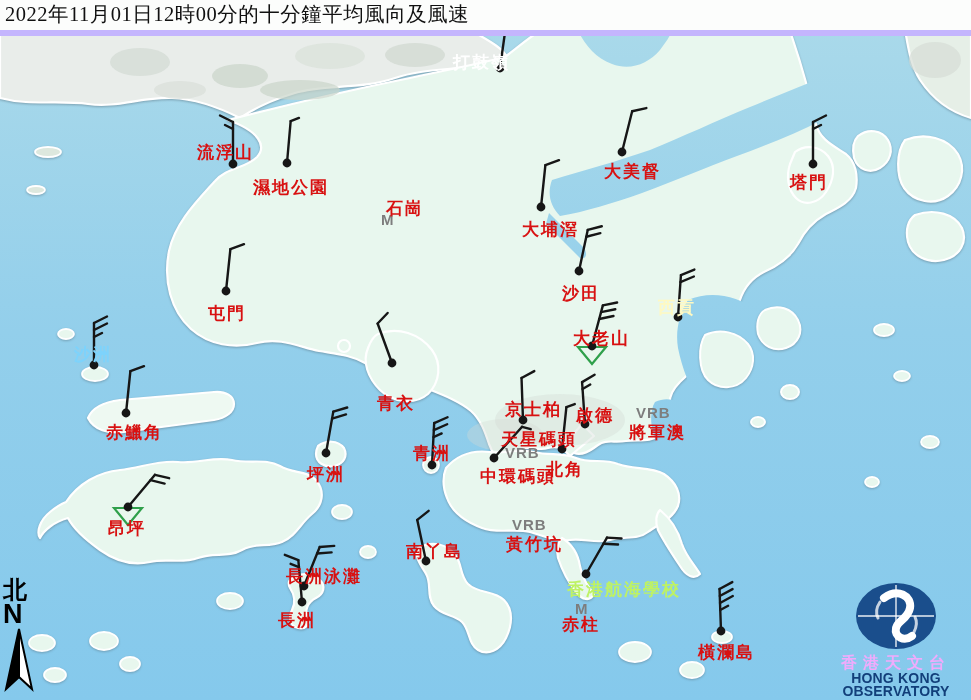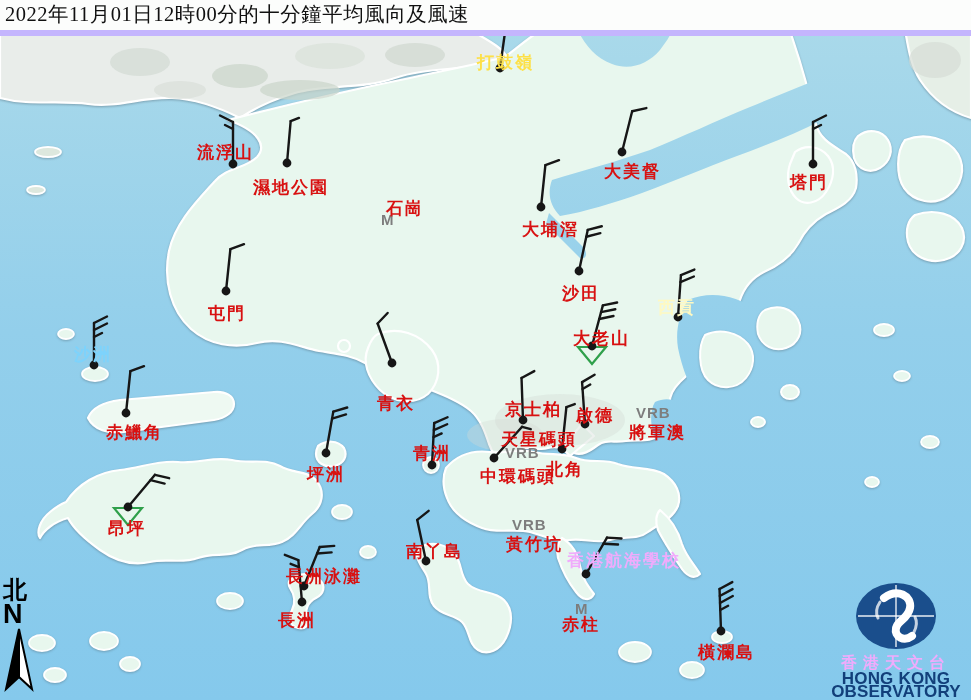--- a/index.html
+++ b/index.html
@@ -14,21 +14,21 @@
   .station-label{position:absolute;font-size:17px;font-weight:bold;letter-spacing:2px;
                  white-space:nowrap;z-index:5;}
   .map-ann{position:absolute;font-family:"Liberation Sans","DejaVu Sans",sans-serif;
            font-weight:bold;font-size:15px;letter-spacing:1px;z-index:4;}
   .compass{position:absolute;left:3px;top:578px;z-index:6;color:#000;}
   .compass .cn{font-size:24px;font-weight:bold;line-height:24px;}
   .compass .n{font-family:"Liberation Sans",sans-serif;font-size:27px;font-weight:900;line-height:25px;}
   .logo{position:absolute;right:5px;bottom:2px;width:140px;text-align:center;z-index:6;}
   .logo .cn{font-family:"Liberation Sans","DejaVu Sans",sans-serif;font-size:16px;font-weight:bold;
             letter-spacing:6px;line-height:18px;}
-  .logo .en{font-family:"Liberation Sans","DejaVu Sans",sans-serif;font-size:17px;font-weight:bold;
+  .logo .en{font-family:"Liberation Sans","DejaVu Sans",sans-serif;font-size:14px;font-weight:bold;
             letter-spacing:0.2px;line-height:13px;text-align:center;}
 </style>
 </head>
 <body>
 
 <div class="screen">
 
   <svg class="map-svg" width="971" height="700">
     <defs>
       <linearGradient id="seaGrad" gradientUnits="userSpaceOnUse" x1="0" y1="30" x2="0" y2="700">
@@ -319,21 +319,21 @@
         </g>
         <circle r="4.4" fill="#161616"></circle>
       </g>
     </svg>
 
   <div class="labels-layer" id="labels-layer">
       <div class="station-label" style="left: 197px; top: 141px; color: rgb(216, 17, 17);">流浮山</div>
       <div class="station-label" style="left: 253px; top: 176px; color: rgb(216, 17, 17);">濕地公園</div>
       <div class="station-label" style="left: 386px; top: 197px; color: rgb(216, 17, 17);">石崗</div>
       <div class="map-ann" style="left: 381px; top: 211px; color: rgb(125, 125, 125);">M</div>
-      <div class="station-label" style="left: 477px; top: 51px; color: #fde047;">打鼓嶺</div>
+      <div class="station-label" style="left: 453px; top: 51px; color: #ffffff;">打鼓嶺</div>
       <div class="station-label" style="left: 604px; top: 160px; color: rgb(216, 17, 17);">大美督</div>
       <div class="station-label" style="left: 790px; top: 171px; color: rgb(216, 17, 17);">塔門</div>
       <div class="station-label" style="left: 522px; top: 218px; color: rgb(216, 17, 17);">大埔滘</div>
       <div class="station-label" style="left: 562px; top: 282px; color: rgb(216, 17, 17);">沙田</div>
       <div class="station-label" style="left: 208px; top: 302px; color: rgb(216, 17, 17);">屯門</div>
       <div class="station-label" style="left: 658px; top: 296px; color: #fef9c3;">西貢</div>
       <div class="station-label" style="left: 74px; top: 343px; color: #7dd3fc;">沙洲</div>
       <div class="station-label" style="left: 573px; top: 327px; color: rgb(216, 17, 17);">大老山</div>
       <div class="station-label" style="left: 377px; top: 372px; color: rgb(216, 17, 17); margin-top: 20px;">青衣</div>
       <div class="station-label" style="left: 106px; top: 421px; color: rgb(216, 17, 17);">赤鱲角</div>
@@ -346,21 +346,21 @@
       <div class="station-label" style="left: 480px; top: 465px; color: rgb(216, 17, 17);">中環碼頭</div>
       <div class="station-label" style="left: 546px; top: 458px; color: rgb(216, 17, 17);">北角</div>
       <div class="station-label" style="left: 307px; top: 463px; color: rgb(216, 17, 17);">坪洲</div>
       <div class="station-label" style="left: 413px; top: 442px; color: rgb(216, 17, 17);">青洲</div>
       <div class="station-label" style="left: 108px; top: 517px; color: rgb(216, 17, 17);">昂坪</div>
       <div class="station-label" style="left: 406px; top: 540px; color: rgb(216, 17, 17);">南丫島</div>
       <div class="station-label" style="left: 506px; top: 533px; color: rgb(216, 17, 17);">黃竹坑</div>
       <div class="map-ann" style="left: 512px; top: 516px; color: rgb(125, 125, 125);">VRB</div>
       <div class="station-label" style="left: 286px; top: 565px; color: rgb(216, 17, 17);">長洲泳灘</div>
       <div class="station-label" style="left: 278px; top: 609px; color: rgb(216, 17, 17);">長洲</div>
-      <div class="station-label" style="left: 567px; top: 549px; color: #f0abfc;">香港航海學校</div>
+      <div class="station-label" style="left: 567px; top: 578px; color: #bef264;">香港航海學校</div>
       <div class="station-label" style="left: 562px; top: 613px; color: rgb(216, 17, 17);">赤柱</div>
       <div class="map-ann" style="left: 575px; top: 600px; color: rgb(125, 125, 125);">M</div>
       <div class="station-label" style="left: 698px; top: 641px; color: rgb(216, 17, 17);">橫瀾島</div>
     </div>
 
   <div class="title-bar">
     <span>2022年11月01日12時00分的十分鐘平均風向及風速</span>
   </div>
 
   <div class="compass">

